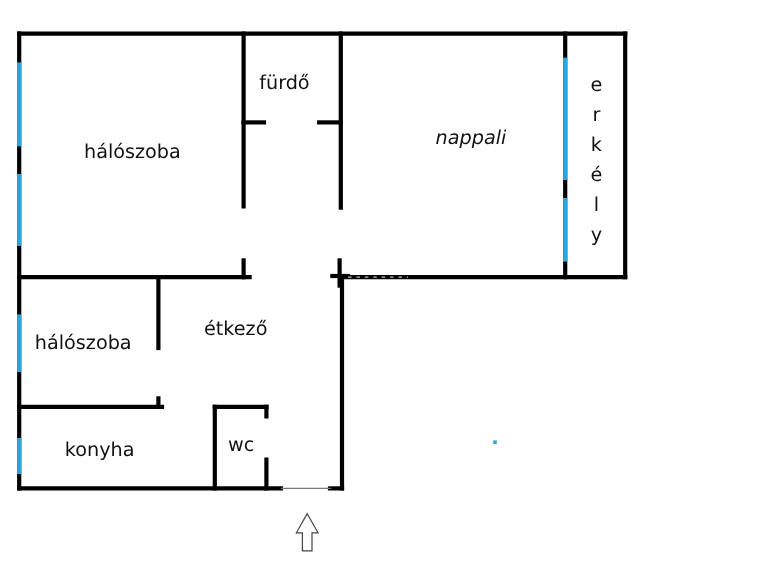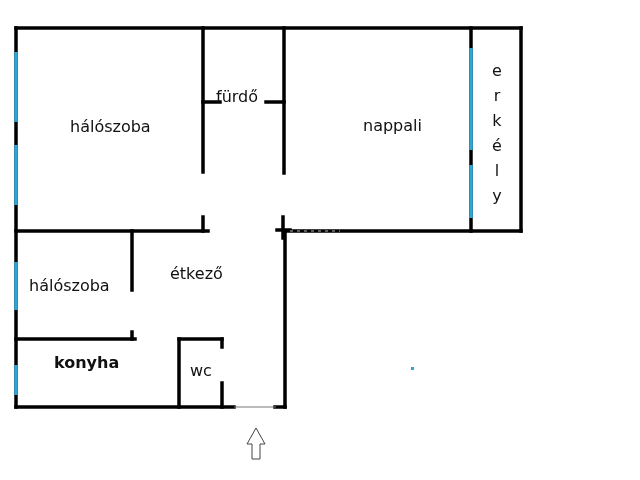--- a/index.html
+++ b/index.html
@@ -62,26 +62,26 @@
     <line x1="471" y1="48" x2="471" y2="150"></line>
     <line x1="471" y1="165" x2="471" y2="218"></line>
   </g>
 
   <rect x="411" y="367" width="3" height="3" fill="#2ea6d8"></rect>
 
   <path d="M256 428 L247 444 L252 444 L252 459 L260 459 L260 444 L265 444 Z" fill="#fff" stroke="#444" stroke-width="1"></path>
 </svg>
 
 <div class="label" style="left:70px;top:117px;">hálószoba</div>
-<div class="label" style="left:216px;top:59px;margin-top:28px;">fürdő</div>
-<div class="label" style="left:363px;top:116px;">nappali</div>
+<div class="label" style="left:216px;top:59px;">fürdő</div>
+<div class="label" style="left:363px;top:105px;font-style:italic;">nappali</div>
 <div class="vert" style="left:488px;top:58px;width:18px;">
   <span>e</span>
   <span>r</span>
   <span>k</span>
   <span>é</span>
   <span>l</span>
   <span>y</span>
 </div>
 <div class="label" style="left:29px;top:276px;">hálószoba</div>
 <div class="label" style="left:170px;top:264px;">étkező</div>
-<div class="label" style="left:54px;top:353px;font-weight:bold;">konyha</div>
+<div class="label" style="left:54px;top:365px;">konyha</div>
 <div class="label" style="left:190px;top:361px;">wc</div>
 
 </body></html>

